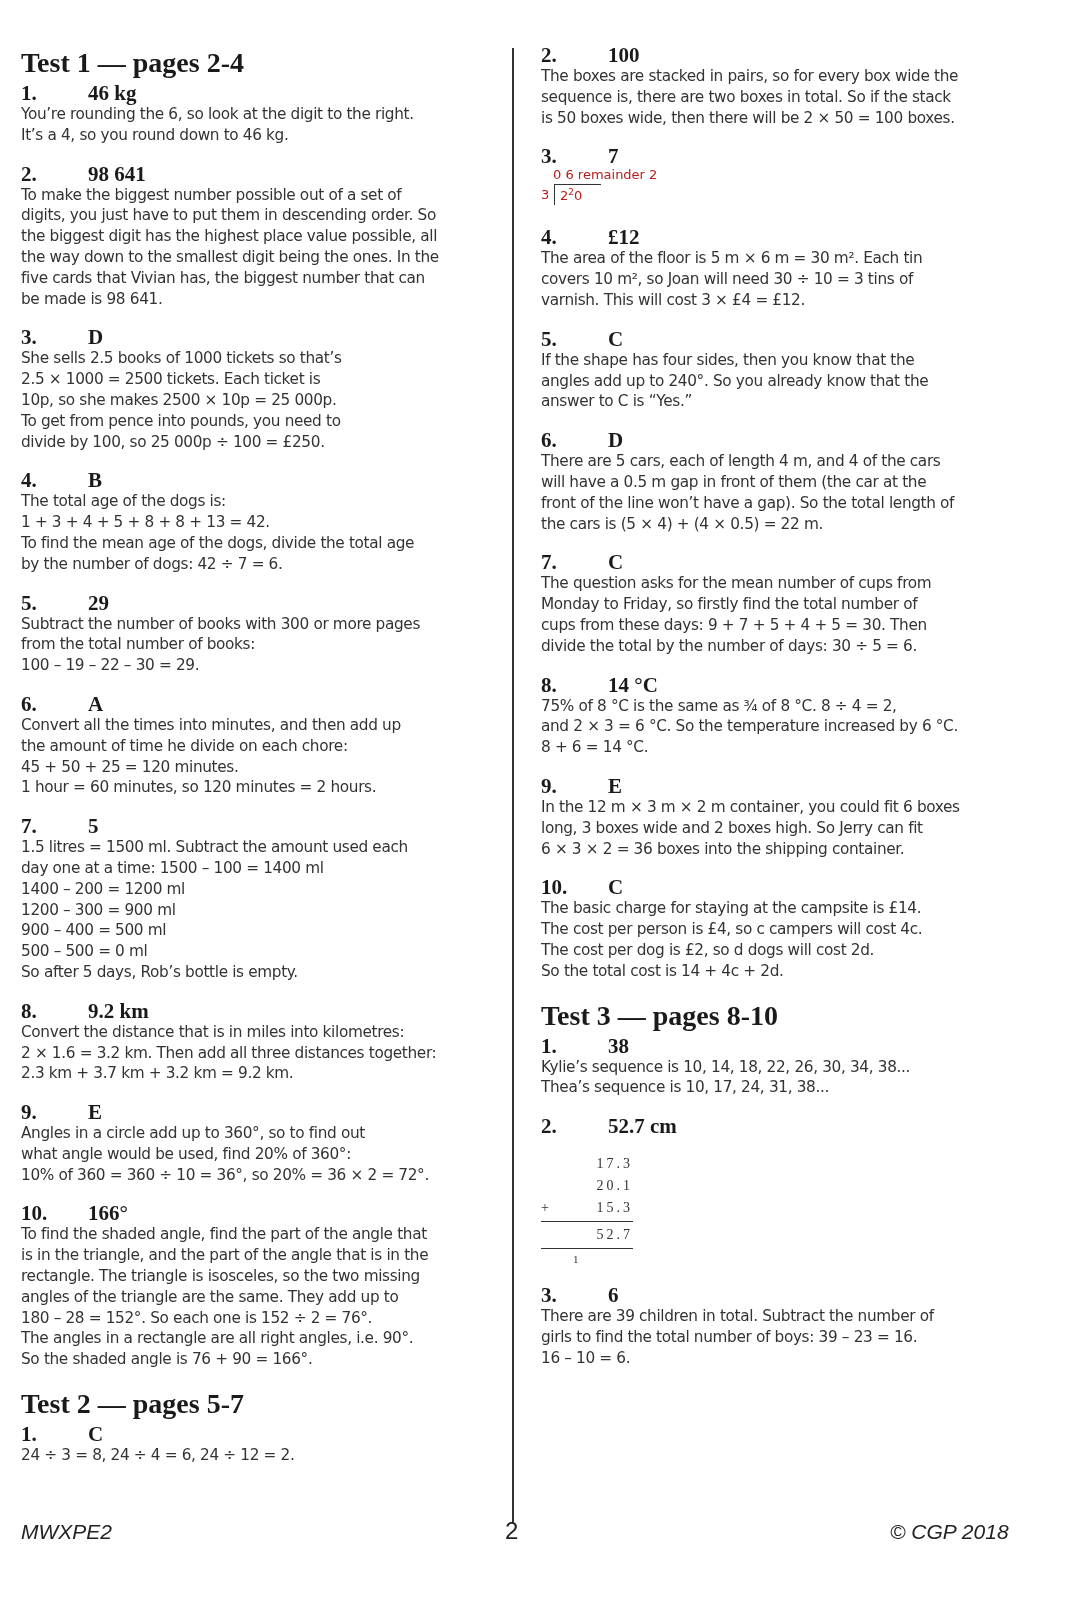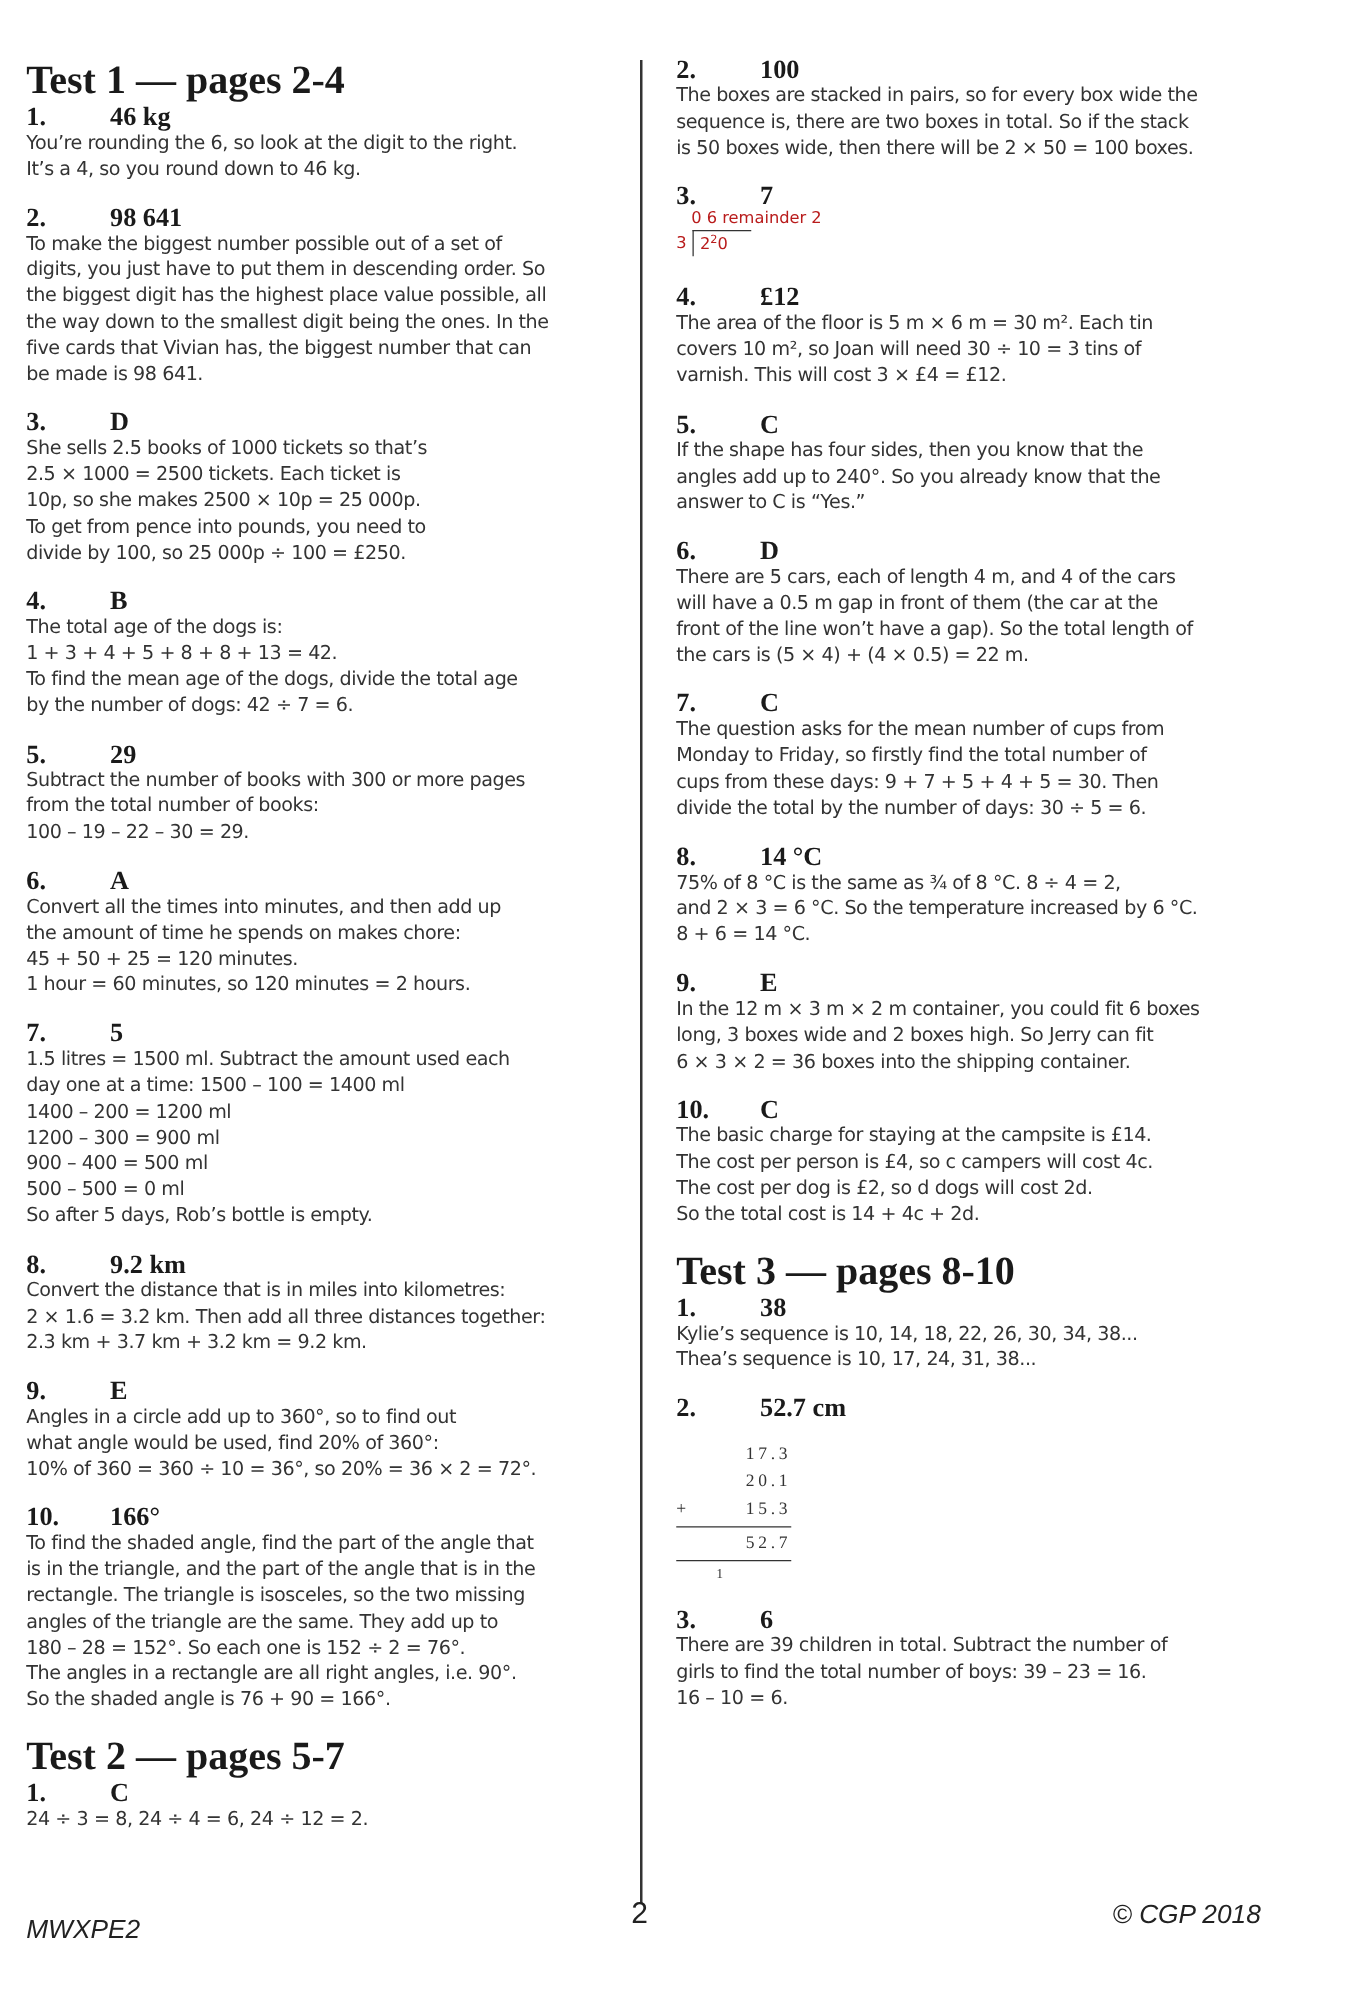--- a/index.html
+++ b/index.html
@@ -1,39 +1,39 @@
 <!DOCTYPE html>
 <html><head>
 <meta charset="utf-8">
 <style>
   html, body { margin: 0; padding: 0; background: #ffffff; }
   body { width: 1089px; height: 1600px; position: relative; overflow: hidden; color: #222; }
   .col { position: absolute; top: 40px; }
   .col-left { left: 21px; width: 470px; }
   .col-right { left: 541px; width: 470px; }
   .divider { position: absolute; left: 512px; top: 48px; width: 2px; height: 1475px; background: #333; }
-  .test-heading { font-family: "Liberation Serif", "DejaVu Serif", serif; font-weight: bold; font-size: 32px; line-height: 34px; margin: 0 0 2px 0; color: #1a1a1a; }
+  .test-heading { font-family: "Liberation Serif", "DejaVu Serif", serif; font-weight: bold; font-size: 28px; line-height: 34px; margin: 0 0 2px 0; color: #1a1a1a; }
   .q { margin-bottom: 17px; }
   .q-head { font-family: "Liberation Serif", "DejaVu Serif", serif; font-weight: bold; font-size: 21px; line-height: 22px; color: #1a1a1a; display: flex; }
   .q-num { width: 67px; display: inline-block; }
   .q-body { font-family: "DejaVu Sans", sans-serif; font-size: 15.3px; line-height: 20.8px; color: #333; letter-spacing: -0.35px; }
   .q-body .line { display: block; white-space: nowrap; }
   .test-block { margin-top: 6px; margin-bottom: 4px; }
   .longdiv { font-family: "DejaVu Sans", sans-serif; font-size: 13px; color: #b91c1c; margin: 0 0 6px 0; position: relative; height: 42px; }
   .longdiv .quot { position: absolute; left: 12px; top: 0; }
   .longdiv .divisor { position: absolute; left: 0; top: 20px; }
   .longdiv .bracket { position: absolute; left: 13px; top: 17px; width: 46px; height: 20px; border-left: 1.5px solid #333; border-top: 1.5px solid #333; }
   .longdiv .dividend { position: absolute; left: 19px; top: 20px; }
   .longdiv sup { font-size: 9px; }
   .sum { font-family: Liberation Serif, serif; font-size: 14px; color: #333; margin: 16px 0 10px 0; width: 92px; letter-spacing: 3px; }
   .sum .r { display: flex; justify-content: space-between; height: 22px; line-height: 22px; }
   .sum .rule { border-top: 1.5px solid #333; margin: 2px 0 2px 0; }
   .sum .carry { font-size: 11px; padding-left: 32px; height: 16px; line-height: 16px; }
   .footer { position: absolute; top: 1520px; font-family: "Liberation Sans", sans-serif; font-size: 21px; color: #222; }
-  .footer-code { left: 21px; font-style: italic; margin-top: 12px; }
+  .footer-code { left: 21px; font-style: italic; }
   .footer-page { left: 505px; font-size: 24px; top: 1517px; }
   .footer-copy { left: 890px; font-style: italic; }
 </style>
 </head>
 <body>
 
 <div class="divider"></div>
 
 <div class="col col-left">
   <div class="test-block">
@@ -99,21 +99,21 @@
             <span class="line">100 – 19 – 22 – 30 = 29.</span>
           </div>
         </div>
         <div class="q">
           <div class="q-head">
             <span class="q-num">6.</span>
             <span class="q-ans">A</span>
           </div>
           <div class="q-body">
             <span class="line">Convert all the times into minutes, and then add up</span>
-            <span class="line">the amount of time he spends on makes chore:</span>
+            <span class="line">the amount of time he divide on each chore:</span>
             <span class="line">45 + 50 + 25 = 120 minutes.</span>
             <span class="line">1 hour = 60 minutes, so 120 minutes = 2 hours.</span>
           </div>
         </div>
         <div class="q">
           <div class="q-head">
             <span class="q-num">7.</span>
             <span class="q-ans">5</span>
           </div>
           <div class="q-body">

